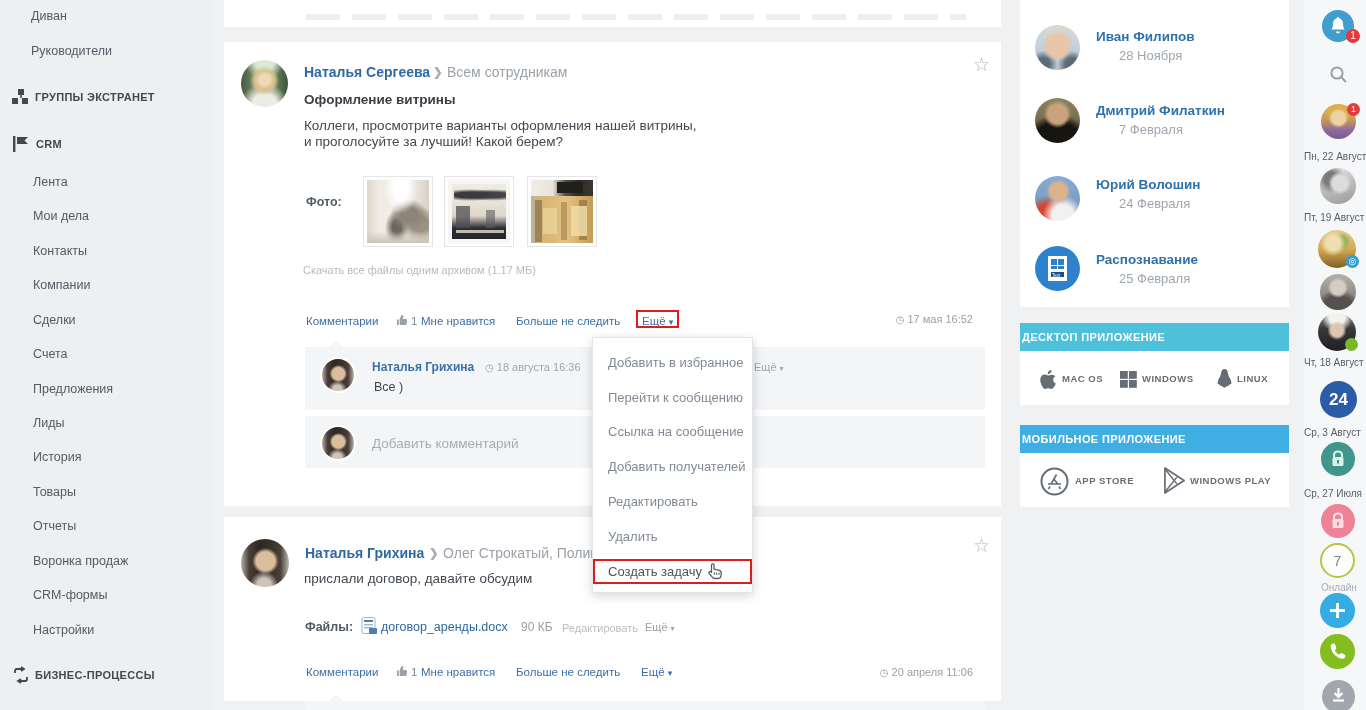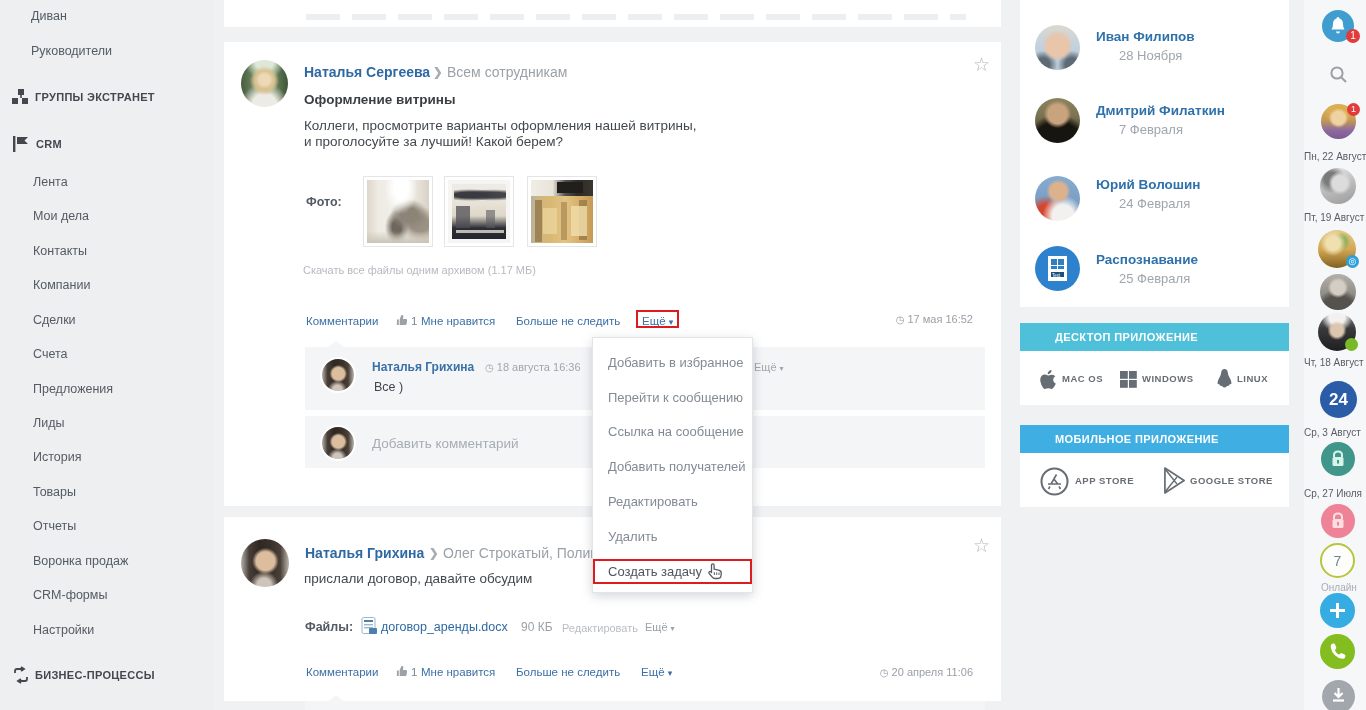--- a/index.html
+++ b/index.html
@@ -28,21 +28,21 @@
 .cavatar { position:absolute; border-radius:50%; }
 
 
 .menu { position:absolute; left:592px; top:337px; width:161px; height:256px; background:#fff; border:1px solid #e2e5e8; box-shadow:0 3px 10px rgba(60,70,80,0.22); z-index:30; }
 .mi { position:absolute; left:16px; font-size:13px; color:#828b95; white-space:nowrap; }
 .redbox { position:absolute; border:2px solid #dd1d1d; z-index:40; }
 
 
 .rname { color:#2f71ab; font-weight:bold; font-size:13.5px; white-space:nowrap; }
 .rdate { color:#9fa6ad; font-size:13px;margin-left:23px; }
-.banner { position:absolute; left:1020px; width:269px; height:28px; color:#fff; font-weight:bold; font-size:11px; letter-spacing:0.4px; line-height:28px; padding-left:35px; }
+.banner { position:absolute; left:1020px; width:269px; height:28px; color:#fff; font-weight:bold; font-size:11px; letter-spacing:0.4px; line-height:28px; padding-left:2px; }
 .appicon { fill:#676d74; }
 .apptxt { color:#676d74; font-size:9.5px; font-weight:bold; letter-spacing:0.5px; }
 
 
 .rail { position:absolute; left:1304px; top:0; width:62px; height:710px; background:#f6f7f9; }
 .rlabel { position:absolute; font-size:10px; color:#585d64; white-space:nowrap; }
 .circ { position:absolute; border-radius:50%; }
 .badge { position:absolute; border-radius:50%; color:#fff; text-align:center; }
 </style>
 </head>
@@ -237,21 +237,21 @@
   <div class="card" style="left:1020px; top:453px; width:269px; height:54px;"></div>
   <svg class="abs" style="left:1040px; top:467px;" width="29" height="29" viewBox="0 0 29 29">
       <circle cx="14.5" cy="14.5" r="13" fill="none" stroke="#676d74" stroke-width="2"></circle>
       <path d="M8 17 L21 17 M10 19.5 L8.5 22 M19 19.5 L20.5 22 M11 17 L16.5 7.5 M13.5 11.5 L17.8 17" stroke="#676d74" stroke-width="1.6" fill="none"></path>
     </svg>
   <div class="abs apptxt" style="left:1075px; top:475px;">APP STORE</div>
   <svg class="abs" style="left:1163px; top:467px;" width="23" height="27" viewBox="0 0 24 28">
       <path d="M2 1 L22 14 L2 27 Z" stroke="#676d74" stroke-width="1.8" fill="none" stroke-linejoin="round"></path>
       <path d="M2.5 2.5 L14.5 17.5 M2.5 25.5 L14.5 10.5" stroke="#676d74" stroke-width="1.6"></path>
     </svg>
-  <div class="abs apptxt" style="left:1190px; top:475px;">GOOGLE STORE</div>
+  <div class="abs apptxt" style="left:1190px; top:475px;">WINDOWS PLAY</div>
 
   <div class="rail"></div>
 
   <div class="circ" style="left:1322px; top:10px; width:32px; height:32px; background:#3f9dd0;"></div>
   <svg class="abs" style="left:1329px; top:16px;" width="18" height="20" viewBox="0 0 18 20">
       <path d="M9 1 Q10.5 1 10.5 2.5 Q14 3.5 14 8 Q14 12 15.5 13.5 L2.5 13.5 Q4 12 4 8 Q4 3.5 7.5 2.5 Q7.5 1 9 1 Z" fill="#fff"></path>
       <path d="M7 15.5 Q7 17.5 9 17.5 Q11 17.5 11 15.5 Z" fill="#fff"></path>
     </svg>
   <div class="badge" style="left:1346px; top:29px; width:14px; height:14px; background:#e23b3b; font-size:10px; line-height:14px;">1</div>
 

